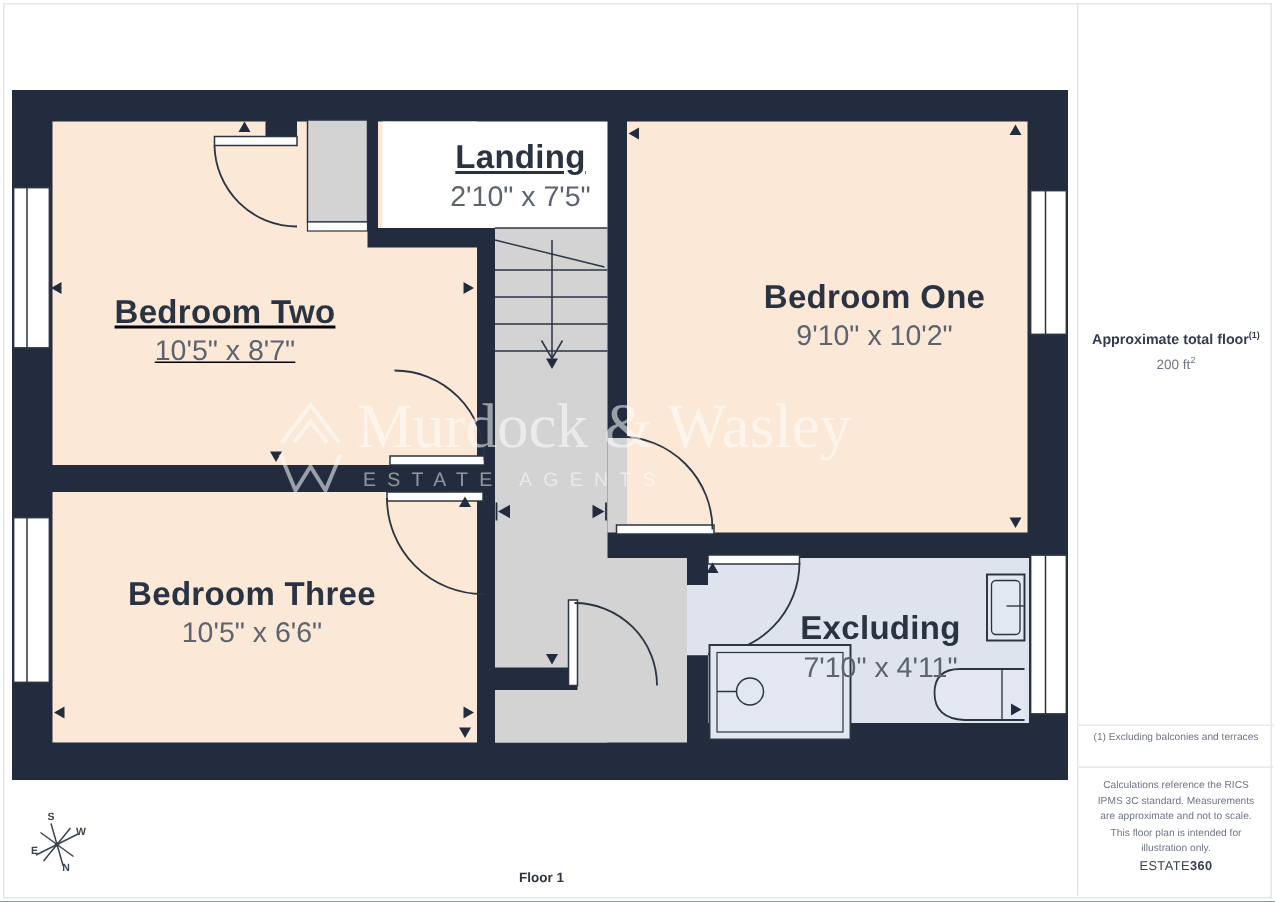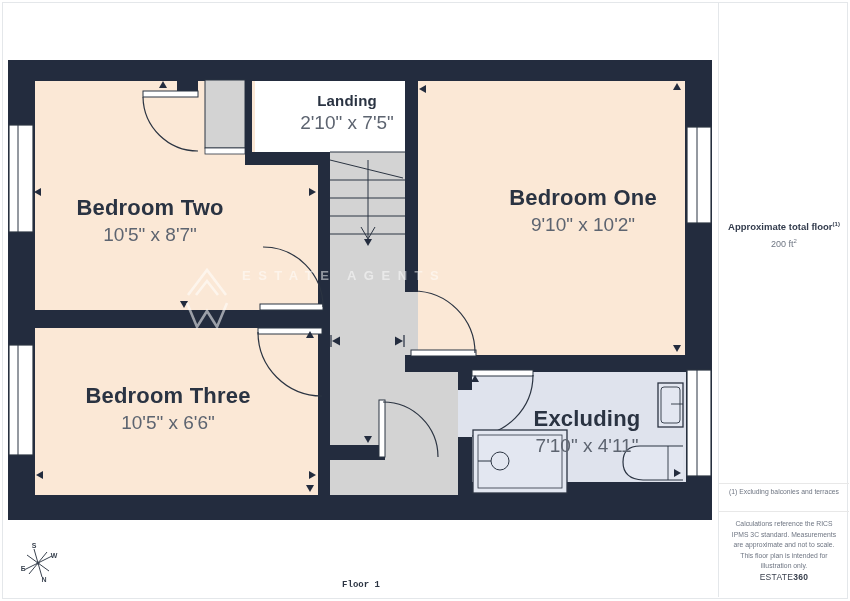--- a/index.html
+++ b/index.html
@@ -7,31 +7,31 @@
     width:850px;height:601px;position:relative;background:#ffffff;
     font-family:"Liberation Sans", sans-serif;overflow:hidden;
   }
   .page-border{position:absolute;left:2px;top:2px;width:844px;height:595px;
     border:1px solid #e4e7ea;pointer-events:none;}
   .sidebar-sep{position:absolute;left:718px;top:2px;width:1px;height:595px;background:#e4e7ea;}
   svg.plan{position:absolute;left:0;top:0;}
   .room-label{position:absolute;transform:translateX(-50%);text-align:center;white-space:nowrap;}
   .room-label .rname{font-weight:bold;color:#2a3342;font-size:22px;letter-spacing:0.2px;}
   .room-label .rdims{color:#5d6470;font-size:19px;margin-top:3px;}
-  .room-label.small .rname{font-size:15px;}
+  .room-label.small .rname{font-size:22px;text-decoration:underline;}
   .watermark{position:absolute;left:184px;top:263px;display:flex;align-items:flex-start;
     color:rgba(255,255,255,0.55);pointer-events:none;}
   .wm-text{margin-left:8px;}
   .wm-name{font-family:"Liberation Serif", serif;font-size:42px;line-height:44px;white-space:nowrap;}
   .wm-tagline{font-size:13px;letter-spacing:7.5px;margin-top:5px;margin-left:4px;
-    color:rgba(255,255,255,0.5);white-space:nowrap;font-weight:bold;}
+    color:rgba(255,255,255,0.5);white-space:nowrap;}
   .compass-letter{position:absolute;transform:translate(-50%,-50%);font-size:7px;
     font-weight:bold;color:#3a4350;}
   .floor-label{position:absolute;left:361px;top:580px;transform:translateX(-50%);
-    font-size:9px;font-weight:bold;color:#2b3442;font-family:Liberation Mono, monospace;}
+    font-size:9px;font-weight:bold;color:#2b3442;}
   .sb{position:absolute;left:719px;width:130px;text-align:center;}
   .sb-area-label{top:221px;font-size:9.5px;font-weight:bold;color:#333c4d;}
   .sb-area-label sup{font-size:6px;}
   .sb-area-value{top:238px;font-size:9px;color:#6f7683;}
   .sb-area-value sup{font-size:6px;}
   .sb-divider{position:absolute;left:719px;width:130px;height:1px;background:#e8e8e8;}
   .sb-footnote{top:488px;font-size:6.8px;color:#6f7683;}
   .sb-disclaimer{top:519px;font-size:6.8px;line-height:10.5px;color:#6f7683;}
   .sb-disclaimer .inner{width:110px;margin:0 auto;}
   .sb-brand{top:572px;font-size:8.5px;color:#3a414e;letter-spacing:0.3px;}
@@ -182,25 +182,26 @@
 
 <div class="watermark">
   <svg width="46" height="70" viewBox="0 0 46 70">
     <g fill="none" stroke="rgba(255,255,255,0.55)" stroke-width="2.6">
       <path d="M4 32 L23 7 L42 32"></path>
       <path d="M12 32 L23 18 L34 32"></path>
       <path d="M3 40 L13 64 L23 48 L33 64 L43 40"></path>
     </g>
   </svg>
   <div class="wm-text">
+    <div class="wm-name">Murdock &amp; Wasley</div>
     <div class="wm-tagline">ESTATE AGENTS</div>
   </div>
 </div>
 
-<div class="room-label" style="left:150px;top:195px;">
+<div class="room-label" style="left:150px;top:195px;text-decoration:underline;">
   <div class="rname">Bedroom Two</div>
   <div class="rdims">10'5" x 8'7"</div>
 </div>
 <div class="room-label" style="left:557px;top:185px;margin-left:26px;">
   <div class="rname">Bedroom One</div>
   <div class="rdims">9'10" x 10'2"</div>
 </div>
 <div class="room-label" style="left:168px;top:383px;">
   <div class="rname">Bedroom Three</div>
   <div class="rdims">10'5" x 6'6"</div>

